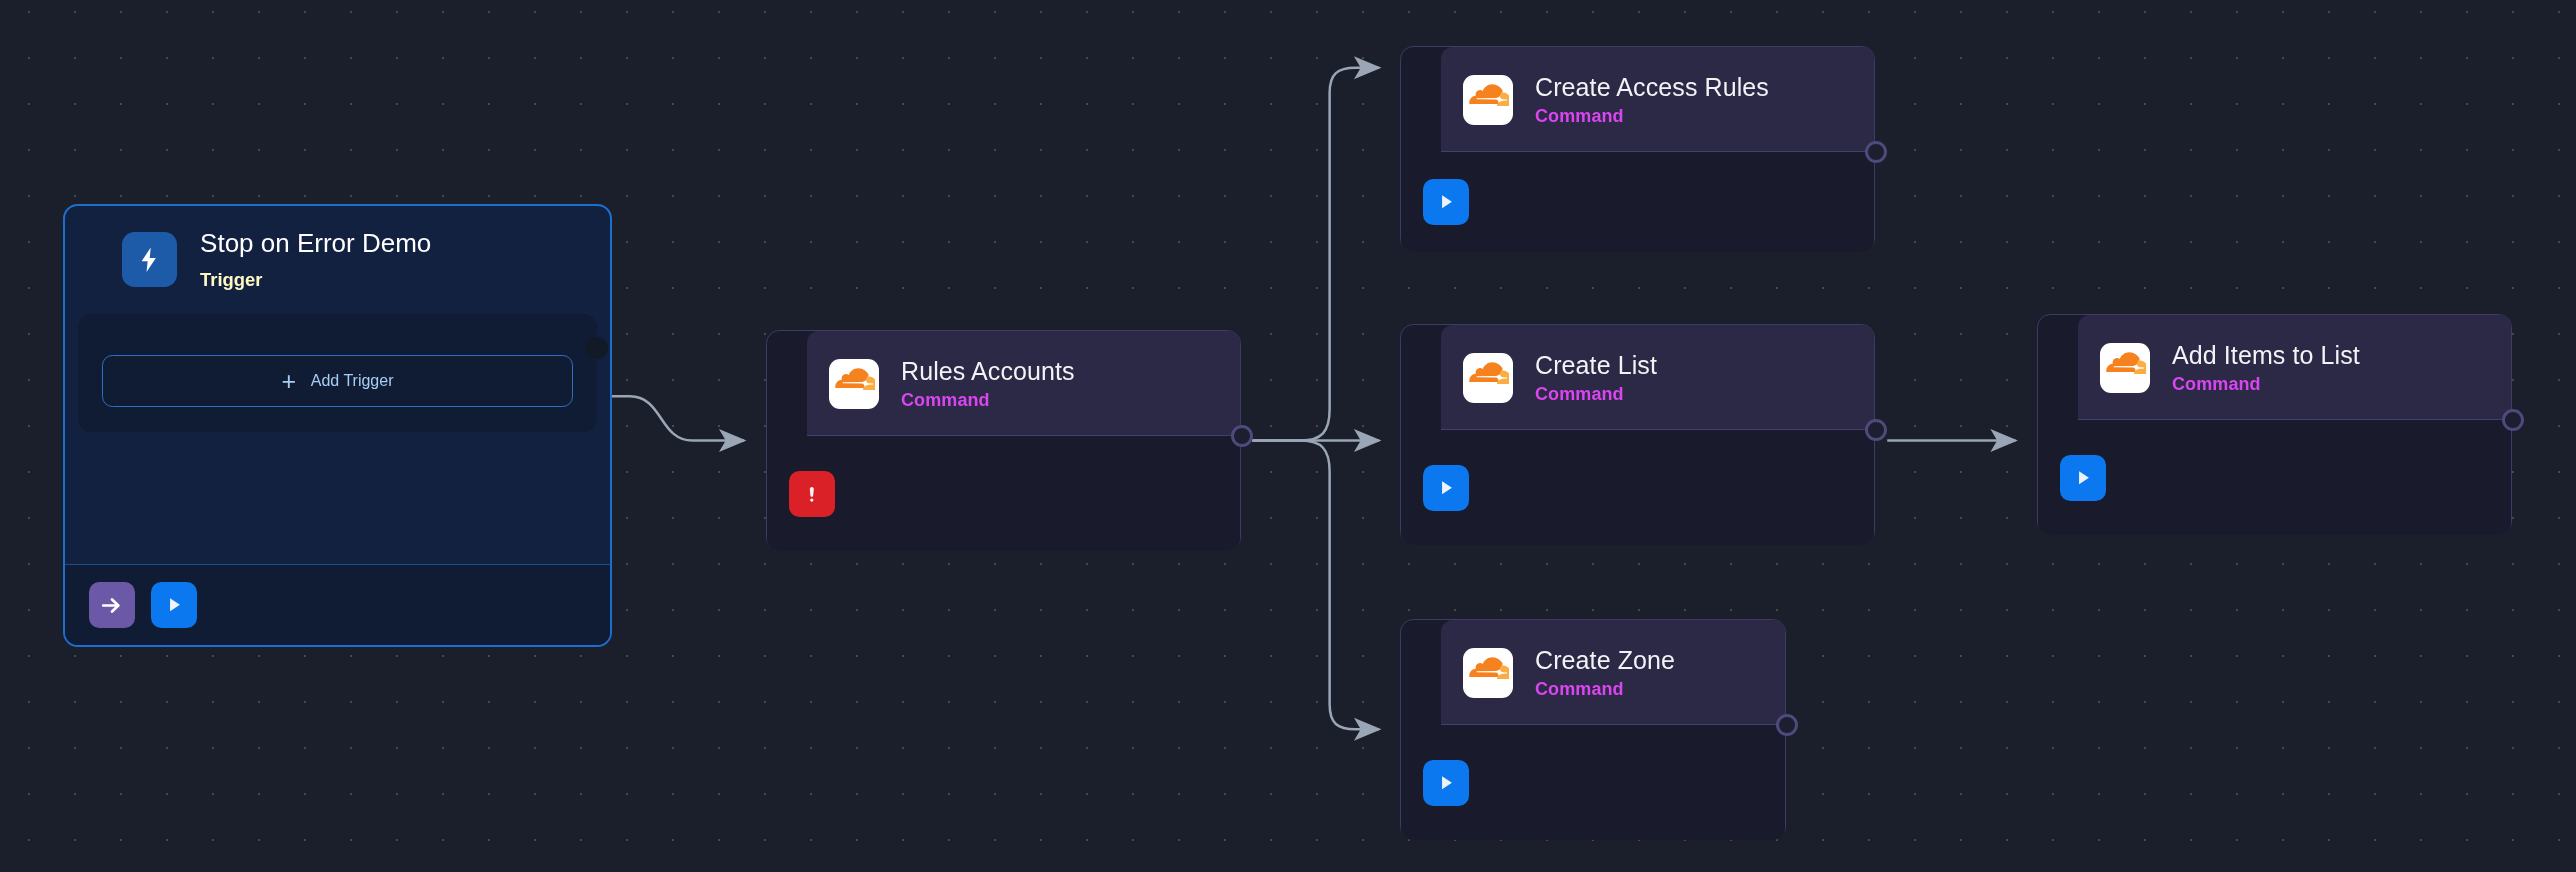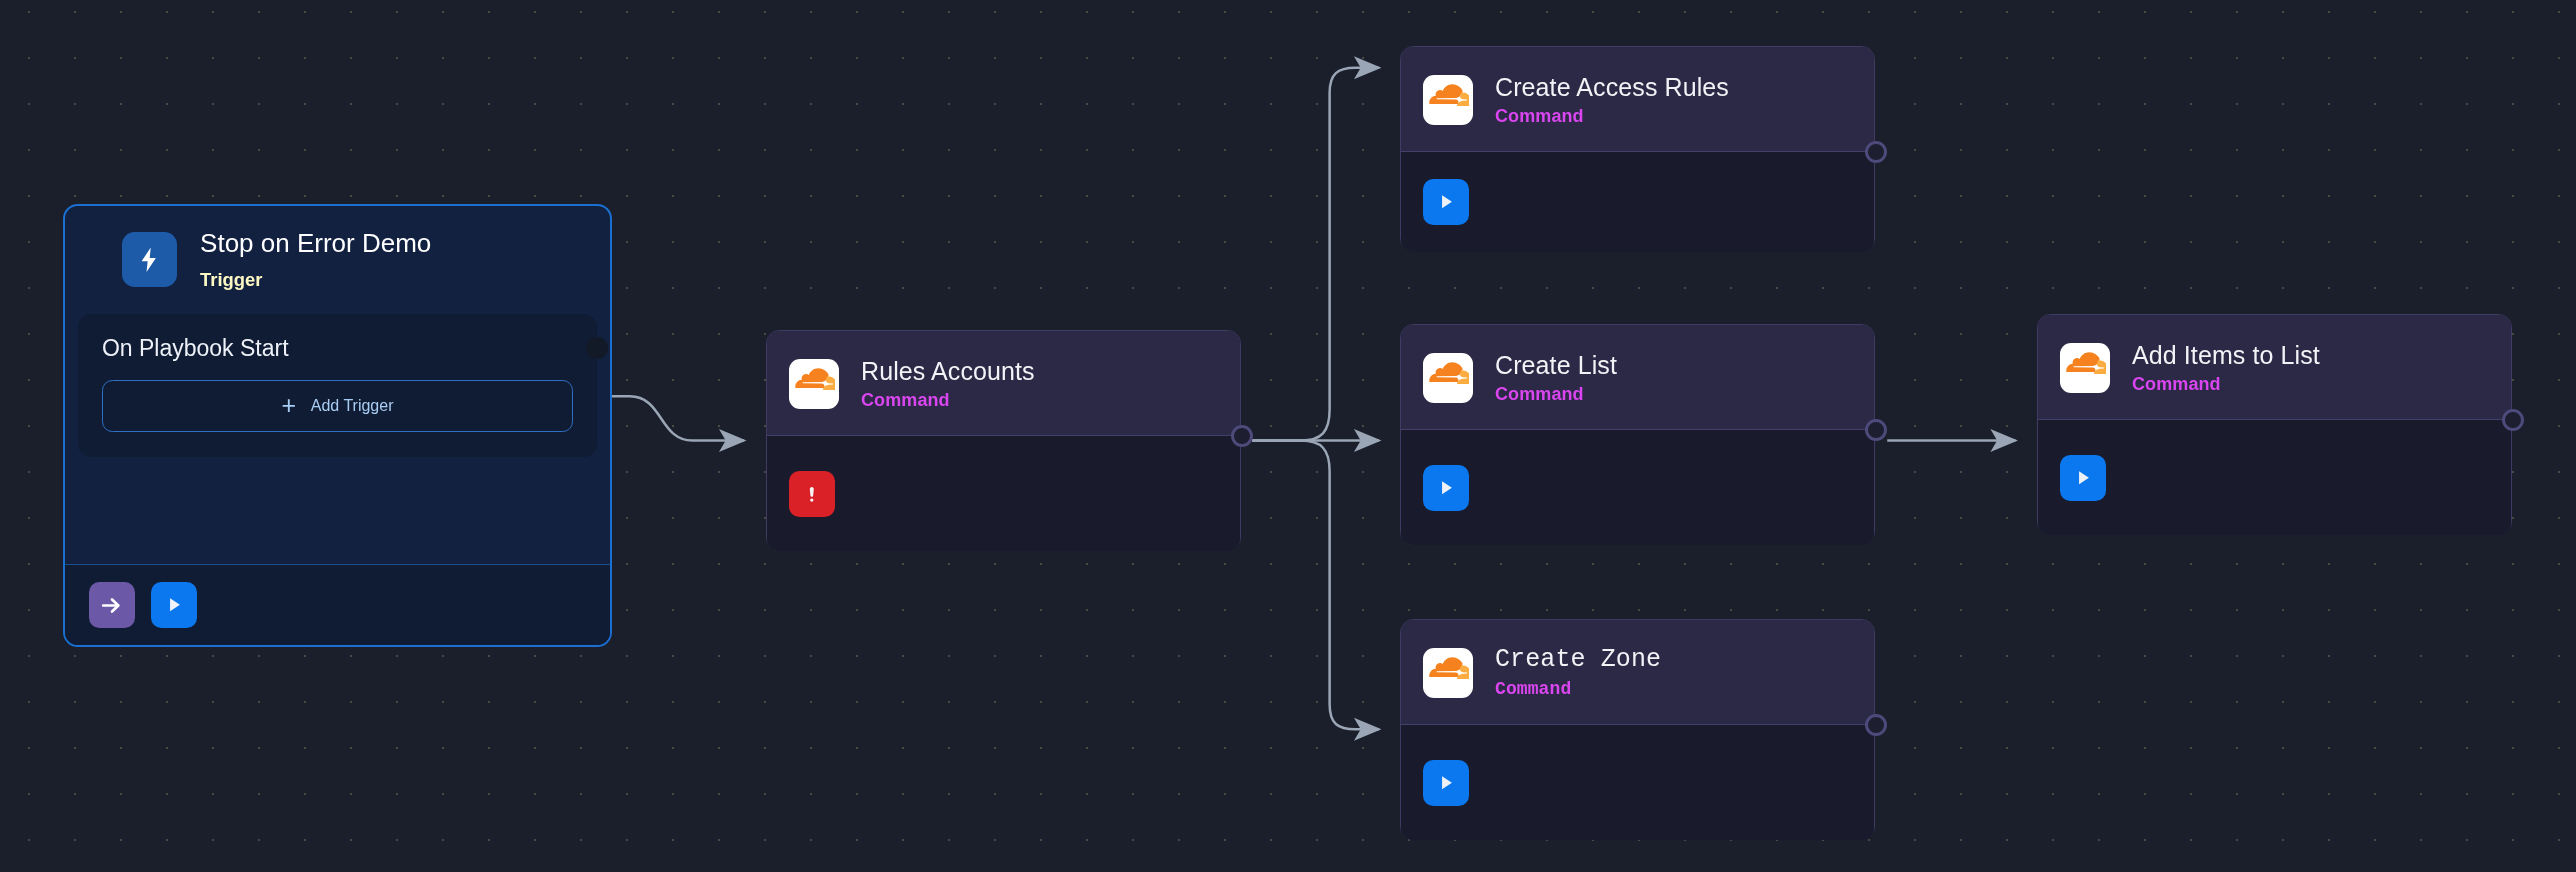--- a/index.html
+++ b/index.html
@@ -31,20 +31,21 @@
     border-radius: 13.3px;
   }
   .cmd-head {
     display: flex; align-items: center;
     gap: 22px;
     padding: 17.7px 22px 16px 22px;
     background: #2b2945;
     border-radius: 11.8px 11.8px 0 0;
     border-bottom: 1.5px solid #453f6d;
     height: 105px;
+    margin-left: 40px;
   }
   .cmd-foot {
     height: 115px;
     background: #191a2b;
     border-radius: 0 0 11.8px 11.8px;
     display: flex; align-items: center;
     padding: 0 22px;
   }
   .cmd-foot.short { height: 100px; }
   .titles { display: flex; flex-direction: column; gap: 6.6px; }
@@ -195,21 +196,20 @@
           </svg>
         </div>
         <div class="titles">
           <div class="trig-title">Stop on Error Demo</div>
           <div class="trig-sub">Trigger</div>
         </div>
       </div>
     </div>
 
     <div class="trig-card">
-      <div class="trig-card-label">On Playbook Start</div>
       <div class="add-trigger-btn">
         <span class="add-trigger-plus">+</span>
         <span class="add-trigger-label">Add Trigger</span>
       </div>
 
       <div class="port-plain" style="width:22px;height:22px;right:-11px;top:23px;"></div>
     </div>
 
     <div class="trig-foot">
       <div class="chip goto">
@@ -288,21 +288,21 @@
     <div class="cmd-foot">
       <div class="chip play">
         <svg viewBox="0 0 24 24" width="23.6" height="23.6" aria-hidden="true">
           <path d="M8.2 5.4 L18.2 12 L8.2 18.6 Z" fill="#eef2f7"></path>
         </svg>
       </div>
     </div>
     <div class="port-out"></div>
   </div>
 
-  <div class="node cmd-node" style="left:1400px; top:619px; width:475px; height:221px;font-family:Liberation Mono, monospace;">
+  <div class="node cmd-node" style="left:1400px; top:619px; width:386px; height:221px;">
     <div class="cmd-head">
       <div class="app-tile">
         <svg viewBox="0 0 64 48" aria-hidden="true">
           <path d="M47.3 30.2c.5-1.7.3-3.3-.5-4.4-.8-1.1-2-1.7-3.6-1.8l-29.4-.4c-.2 0-.4-.1-.5-.3-.1-.2-.1-.4 0-.6.1-.3.4-.5.7-.6l29.7-.4c3.5-.2 7.3-3 8.7-6.5l1.7-4.4c.1-.2.1-.4 0-.6C51.7 4.7 45.3 0 37.9 0 31 0 25.2 4.4 23.1 10.6c-1.3-1-3-1.5-4.9-1.3-3.3.3-6 3-6.3 6.3-.1.9 0 1.7.2 2.5C6.7 18.3 2 23.1 2 29c0 .5 0 1.1.1 1.6 0 .3.3.4.5.4h44.1c.3 0 .5-.2.6-.4v-.4z" fill="#f6821f"></path>
           <path d="M52.7 12.8c-.3 0-.5 0-.8.1-.2 0-.3.2-.4.4l-1.2 4c-.5 1.7-.3 3.3.5 4.4.8 1.1 2 1.7 3.6 1.8l6.3.4c.2 0 .4.1.5.3.1.2.1.4 0 .6-.1.3-.4.5-.7.6l-6.5.4c-3.5.2-7.3 3-8.5 6.5l-.4 1.4c-.1.2.1.5.3.5h22.4c.2 0 .4-.1.5-.4.4-1.4.6-2.9.6-4.4 0-9-7.3-16.6-16.2-16.6z" fill="#fbad41"></path>
         </svg>
       </div>
       <div class="titles">
         <div class="node-title">Create Zone</div>
         <div class="node-sub">Command</div>

